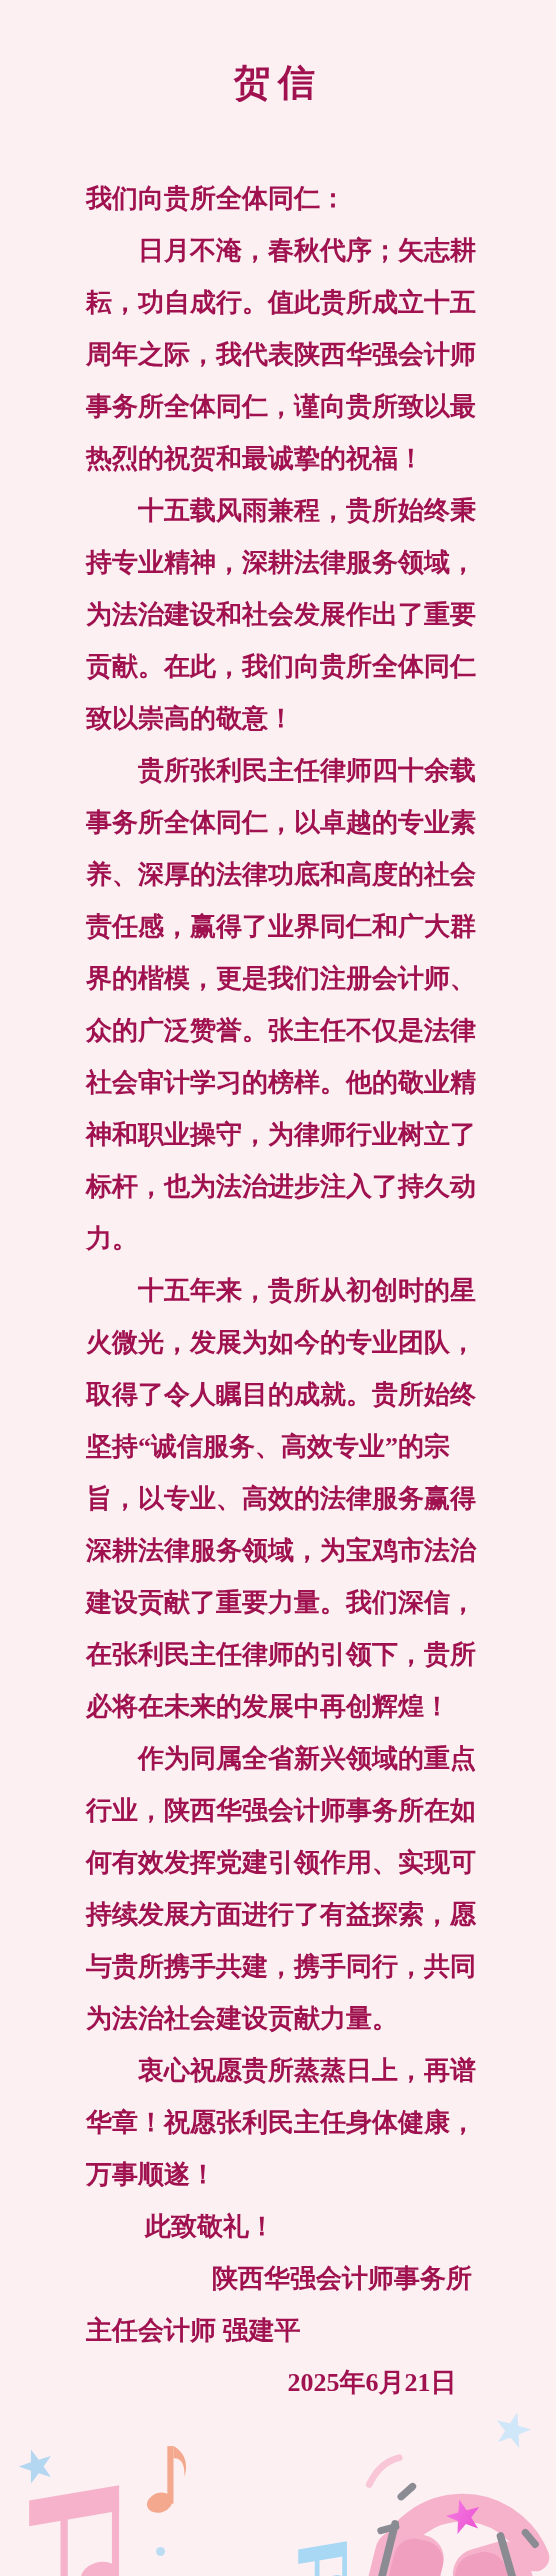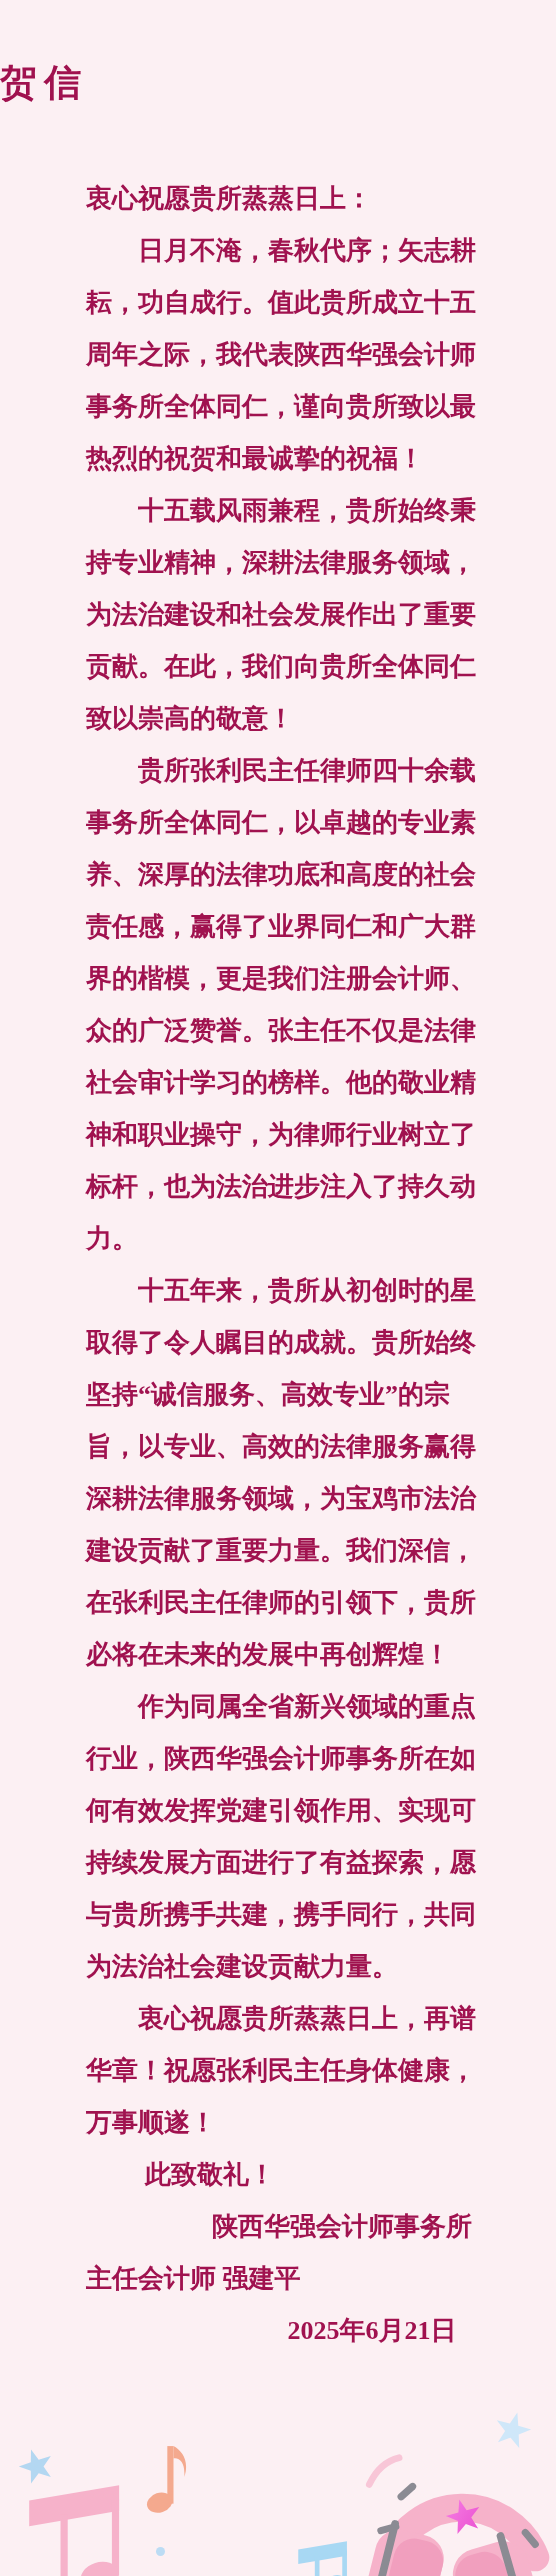--- a/index.html
+++ b/index.html
@@ -9,20 +9,21 @@
     height: 2663px;
     background: var(--background, #fcf0f3);
     overflow: hidden;
     font-family: "Liberation Serif", "DejaVu Serif", serif;
   }
   .title {
     position: absolute;
     top: 58px;
     left: 0;
     width: 100%;
+    text-align: center;
     font-size: 37px;
     font-weight: 700;
     letter-spacing: 7.2px;
     color: var(--ink, #a0124f);
   }
   #letter-body {
     position: absolute;
     top: 173px;
     left: 86px;
     width: 386px;
@@ -63,21 +64,21 @@
       <stop offset="1" style="stop-color:var(--icon_yellow_2,#f09d06)"></stop>
     </linearGradient>
   </defs>
 </svg>
 
 <div id="page">
 
   <div class="title">贺信</div>
 
   <div id="letter-body">
-      <div class="line">衷心祝愿贵所蒸蒸日上：</div>
+      <div class="line">我们向贵所全体同仁：</div>
       <div class="line ind">日月不淹，春秋代序；矢志耕</div>
       <div class="line">耘，功自成行。值此贵所成立十五</div>
       <div class="line">周年之际，我代表陕西华强会计师</div>
       <div class="line">事务所全体同仁，谨向贵所致以最</div>
       <div class="line">热烈的祝贺和最诚挚的祝福！</div>
       <div class="line ind">十五载风雨兼程，贵所始终秉</div>
       <div class="line">持专业精神，深耕法律服务领域，</div>
       <div class="line">为法治建设和社会发展作出了重要</div>
       <div class="line">贡献。在此，我们向贵所全体同仁</div>
       <div class="line">致以崇高的敬意！</div>
@@ -85,20 +86,21 @@
       <div class="line">事务所全体同仁，以卓越的专业素</div>
       <div class="line">养、深厚的法律功底和高度的社会</div>
       <div class="line">责任感，赢得了业界同仁和广大群</div>
       <div class="line">界的楷模，更是我们注册会计师、</div>
       <div class="line">众的广泛赞誉。张主任不仅是法律</div>
       <div class="line">社会审计学习的榜样。他的敬业精</div>
       <div class="line">神和职业操守，为律师行业树立了</div>
       <div class="line">标杆，也为法治进步注入了持久动</div>
       <div class="line">力。</div>
       <div class="line ind">十五年来，贵所从初创时的星</div>
+      <div class="line">火微光，发展为如今的专业团队，</div>
       <div class="line">取得了令人瞩目的成就。贵所始终</div>
       <div class="line">坚持“诚信服务、高效专业”的宗</div>
       <div class="line">旨，以专业、高效的法律服务赢得</div>
       <div class="line">深耕法律服务领域，为宝鸡市法治</div>
       <div class="line">建设贡献了重要力量。我们深信，</div>
       <div class="line">在张利民主任律师的引领下，贵所</div>
       <div class="line">必将在未来的发展中再创辉煌！</div>
       <div class="line ind">作为同属全省新兴领域的重点</div>
       <div class="line">行业，陕西华强会计师事务所在如</div>
       <div class="line">何有效发挥党建引领作用、实现可</div>

